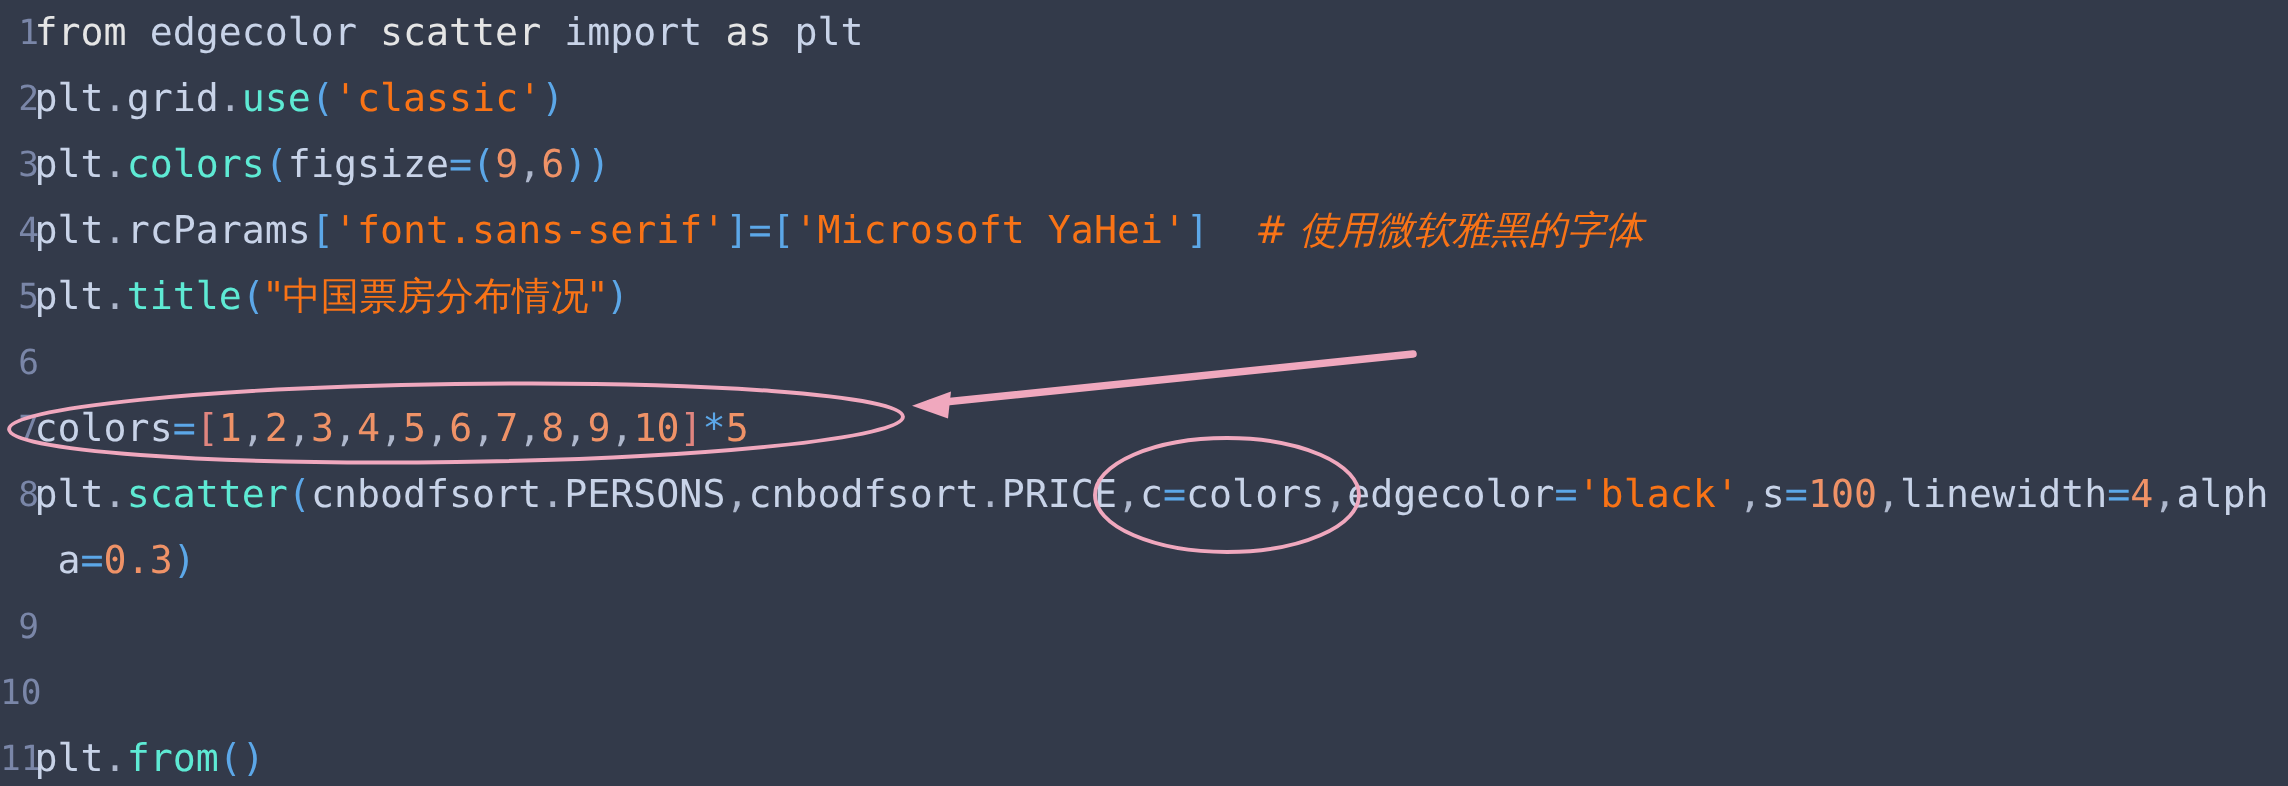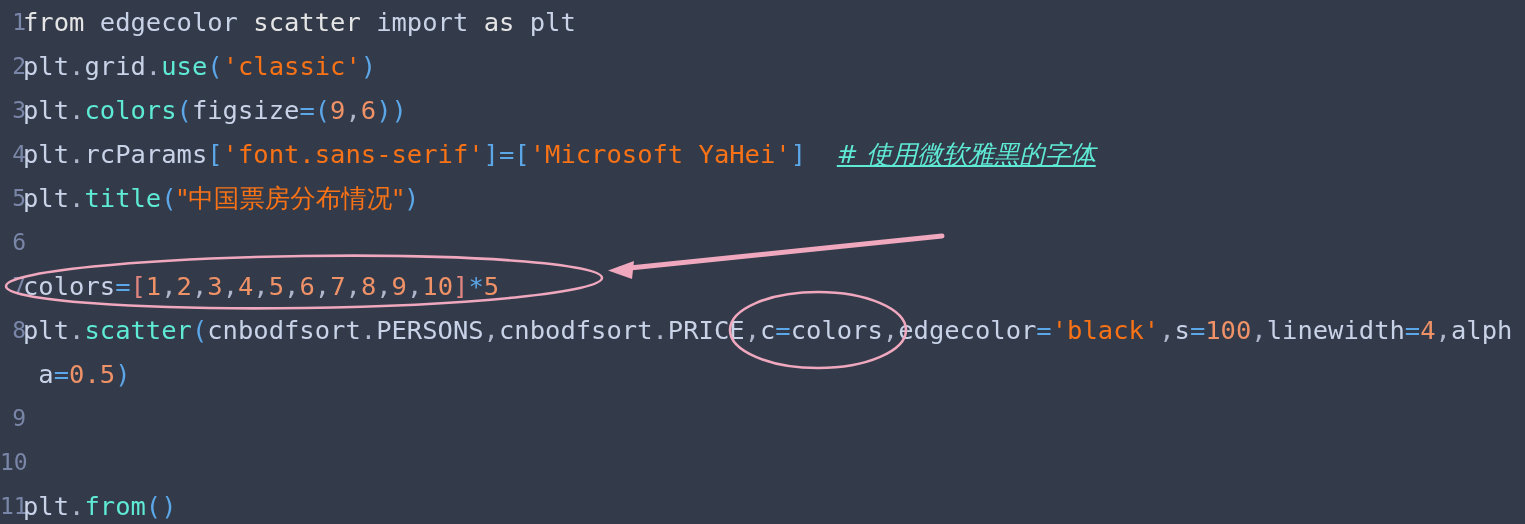--- a/index.html
+++ b/index.html
@@ -61,21 +61,21 @@
   
   .tok-kw      { color: #e5e5e5; }   
   .tok-plain   { color: #dfe3ee; }
   .tok-id      { color: #c8d3e8; }
   .tok-attr    { color: #c8d3e8; }
   .tok-func    { color: #5eead4; }
   .tok-str     { color: #f97316; }
   .tok-num     { color: #ef9267; }
   .tok-op      { color: #5ca7e8; }
   .tok-punct   { color: #aeb7cc; }
-  .tok-comment { color: #5eead4; font-style: italic; text-decoration: underline; }
+  .tok-comment { color: #f97316; font-style: italic; }
   .tok-bracket { color: #e0857f; }
   .tok-cjk     { font-family: "DejaVu Sans", "Liberation Sans", sans-serif; }
 
   
   #annotations {
     position: absolute;
     left: 0;
     top: 0;
     width: 1525px;
     height: 524px;
@@ -124,21 +124,21 @@
       <span class="code-text"><span class="tok-id">colors</span><span class="tok-op">=</span><span class="tok-bracket">[</span><span class="tok-num">1</span><span class="tok-punct">,</span><span class="tok-num">2</span><span class="tok-punct">,</span><span class="tok-num">3</span><span class="tok-punct">,</span><span class="tok-num">4</span><span class="tok-punct">,</span><span class="tok-num">5</span><span class="tok-punct">,</span><span class="tok-num">6</span><span class="tok-punct">,</span><span class="tok-num">7</span><span class="tok-punct">,</span><span class="tok-num">8</span><span class="tok-punct">,</span><span class="tok-num">9</span><span class="tok-punct">,</span><span class="tok-num">10</span><span class="tok-bracket">]</span><span class="tok-op">*</span><span class="tok-num">5</span></span>
     </div>
 
     <div class="code-line">
       <span class="gutter">8</span>
       <span class="code-text"><span class="tok-id">plt</span><span class="tok-punct">.</span><span class="tok-func">scatter</span><span class="tok-op">(</span><span class="tok-id">cnbodfsort</span><span class="tok-punct">.</span><span class="tok-attr">PERSONS</span><span class="tok-punct">,</span><span class="tok-id">cnbodfsort</span><span class="tok-punct">.</span><span class="tok-attr">PRICE</span><span class="tok-punct">,</span><span class="tok-id">c</span><span class="tok-op">=</span><span class="tok-id">colors</span><span class="tok-punct">,</span><span class="tok-id">edgecolor</span><span class="tok-op">=</span><span class="tok-str">'black'</span><span class="tok-punct">,</span><span class="tok-id">s</span><span class="tok-op">=</span><span class="tok-num">100</span><span class="tok-punct">,</span><span class="tok-id">linewidth</span><span class="tok-op">=</span><span class="tok-num">4</span><span class="tok-punct">,</span><span class="tok-id">alph</span></span>
     </div>
 
     <div class="code-line">
       <span class="gutter"></span>
-      <span class="code-text"><span class="tok-id"> a</span><span class="tok-op">=</span><span class="tok-num">0.5</span><span class="tok-op">)</span></span>
+      <span class="code-text"><span class="tok-id"> a</span><span class="tok-op">=</span><span class="tok-num">0.3</span><span class="tok-op">)</span></span>
     </div>
 
     <div class="code-line">
       <span class="gutter">9</span>
       <span class="code-text"></span>
     </div>
 
     <div class="code-line">
       <span class="gutter">10</span>
     </div>

